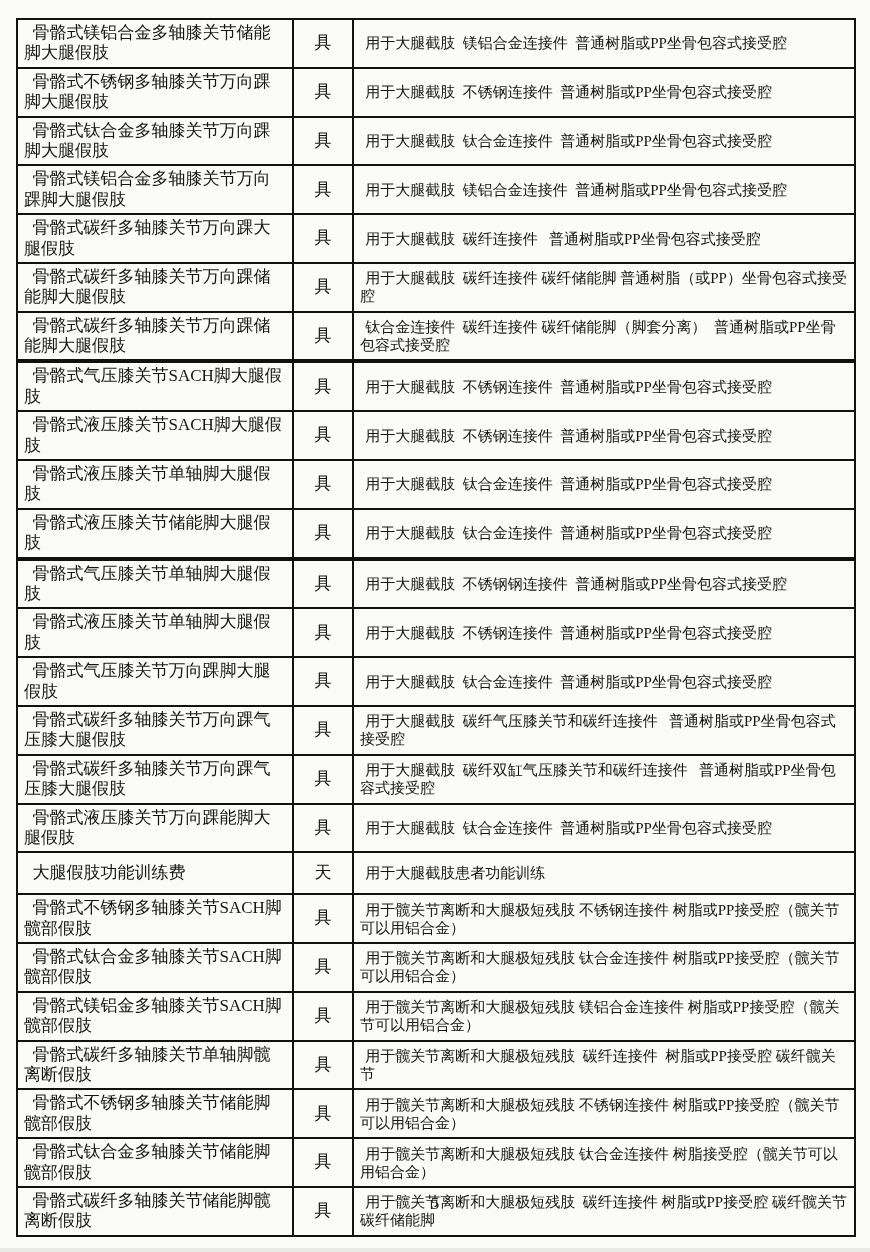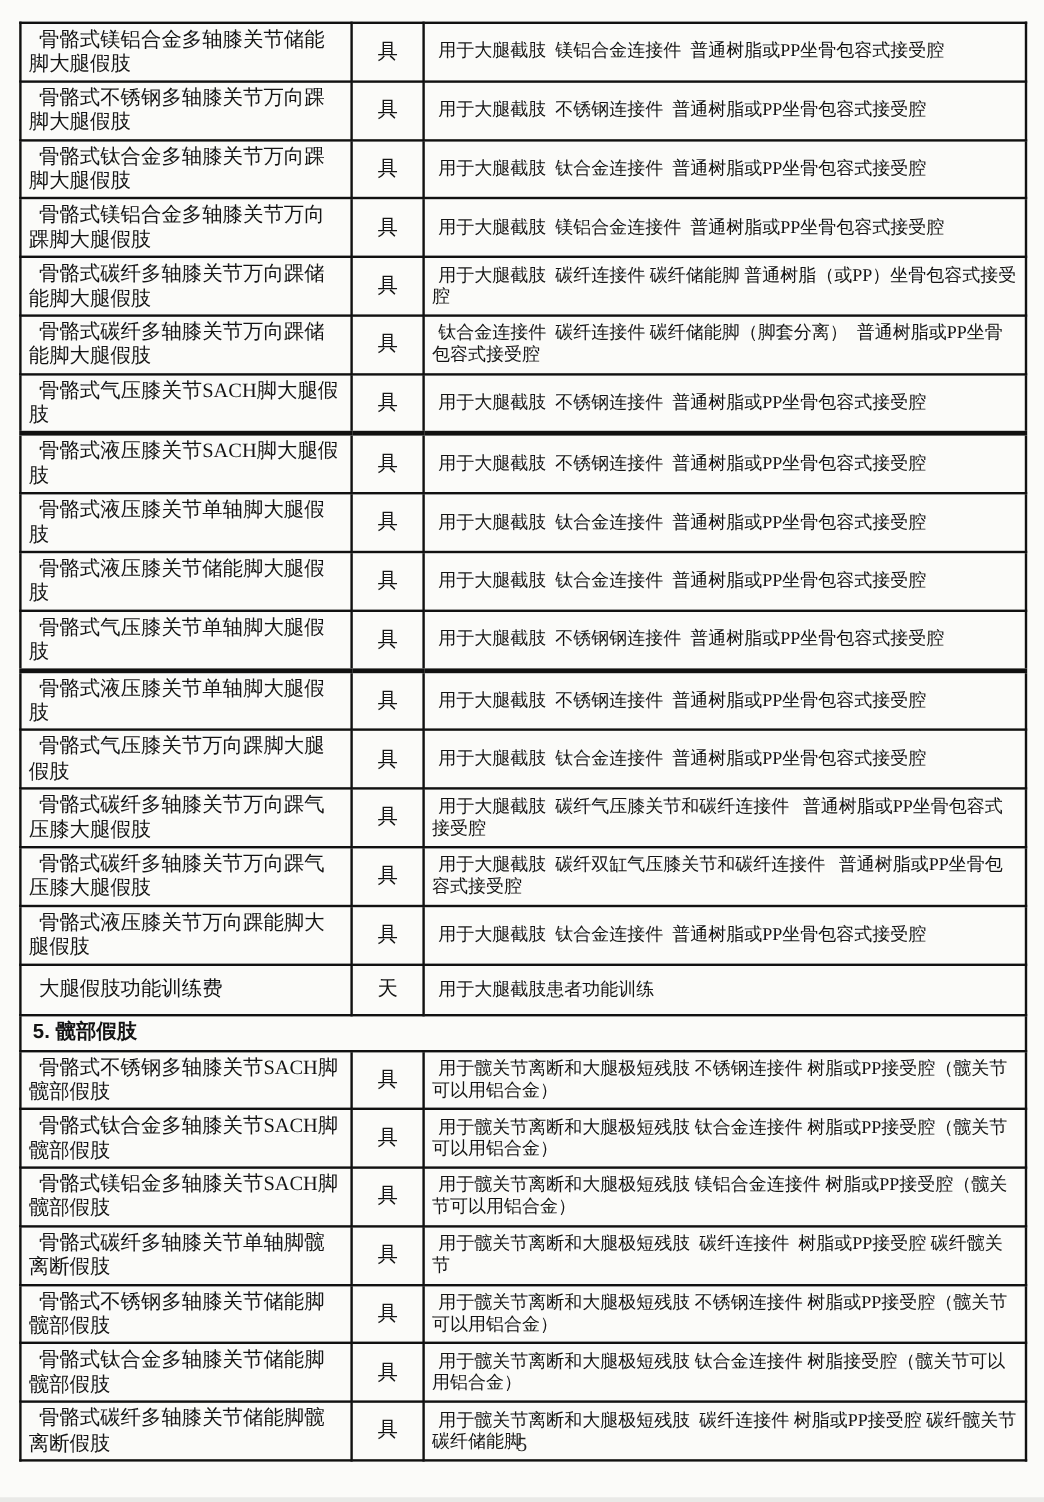--- a/index.html
+++ b/index.html
@@ -97,20 +97,25 @@
           <td class="name">骨骼式钛合金多轴膝关节万向踝脚大腿假肢</td>
           <td class="unit">具</td>
           <td class="desc">用于大腿截肢  钛合金连接件  普通树脂或PP坐骨包容式接受腔</td>
         </tr>
         <tr>
           <td class="name">骨骼式镁铝合金多轴膝关节万向踝脚大腿假肢</td>
           <td class="unit">具</td>
           <td class="desc">用于大腿截肢  镁铝合金连接件  普通树脂或PP坐骨包容式接受腔</td>
         </tr>
         <tr>
+          <td class="name">骨骼式碳纤多轴膝关节万向踝大腿假肢</td>
+          <td class="unit">具</td>
+          <td class="desc">用于大腿截肢  碳纤连接件   普通树脂或PP坐骨包容式接受腔</td>
+        </tr>
+        <tr>
           <td class="name">骨骼式碳纤多轴膝关节万向踝储能脚大腿假肢</td>
           <td class="unit">具</td>
           <td class="desc">用于大腿截肢  碳纤连接件 碳纤储能脚 普通树脂（或PP）坐骨包容式接受腔</td>
         </tr>
         <tr>
           <td class="name">骨骼式碳纤多轴膝关节万向踝储能脚大腿假肢</td>
           <td class="unit">具</td>
           <td class="desc">钛合金连接件  碳纤连接件 碳纤储能脚（脚套分离）  普通树脂或PP坐骨包容式接受腔</td>
         </tr>
         <tr>
@@ -160,23 +165,20 @@
         </tr>
         <tr>
           <td class="name">骨骼式液压膝关节万向踝能脚大腿假肢</td>
           <td class="unit">具</td>
           <td class="desc">用于大腿截肢  钛合金连接件  普通树脂或PP坐骨包容式接受腔</td>
         </tr>
         <tr>
           <td class="name">大腿假肢功能训练费</td>
           <td class="unit">天</td>
           <td class="desc">用于大腿截肢患者功能训练</td>
-        </tr>
-        <tr class="section-row">
-          <td colspan="3">5. 髋部假肢</td>
         </tr>
         <tr>
           <td class="name">骨骼式不锈钢多轴膝关节SACH脚髋部假肢</td>
           <td class="unit">具</td>
           <td class="desc">用于髋关节离断和大腿极短残肢 不锈钢连接件 树脂或PP接受腔（髋关节可以用铝合金）</td>
         </tr>
         <tr>
           <td class="name">骨骼式钛合金多轴膝关节SACH脚髋部假肢</td>
           <td class="unit">具</td>
           <td class="desc">用于髋关节离断和大腿极短残肢 钛合金连接件 树脂或PP接受腔（髋关节可以用铝合金）</td>

